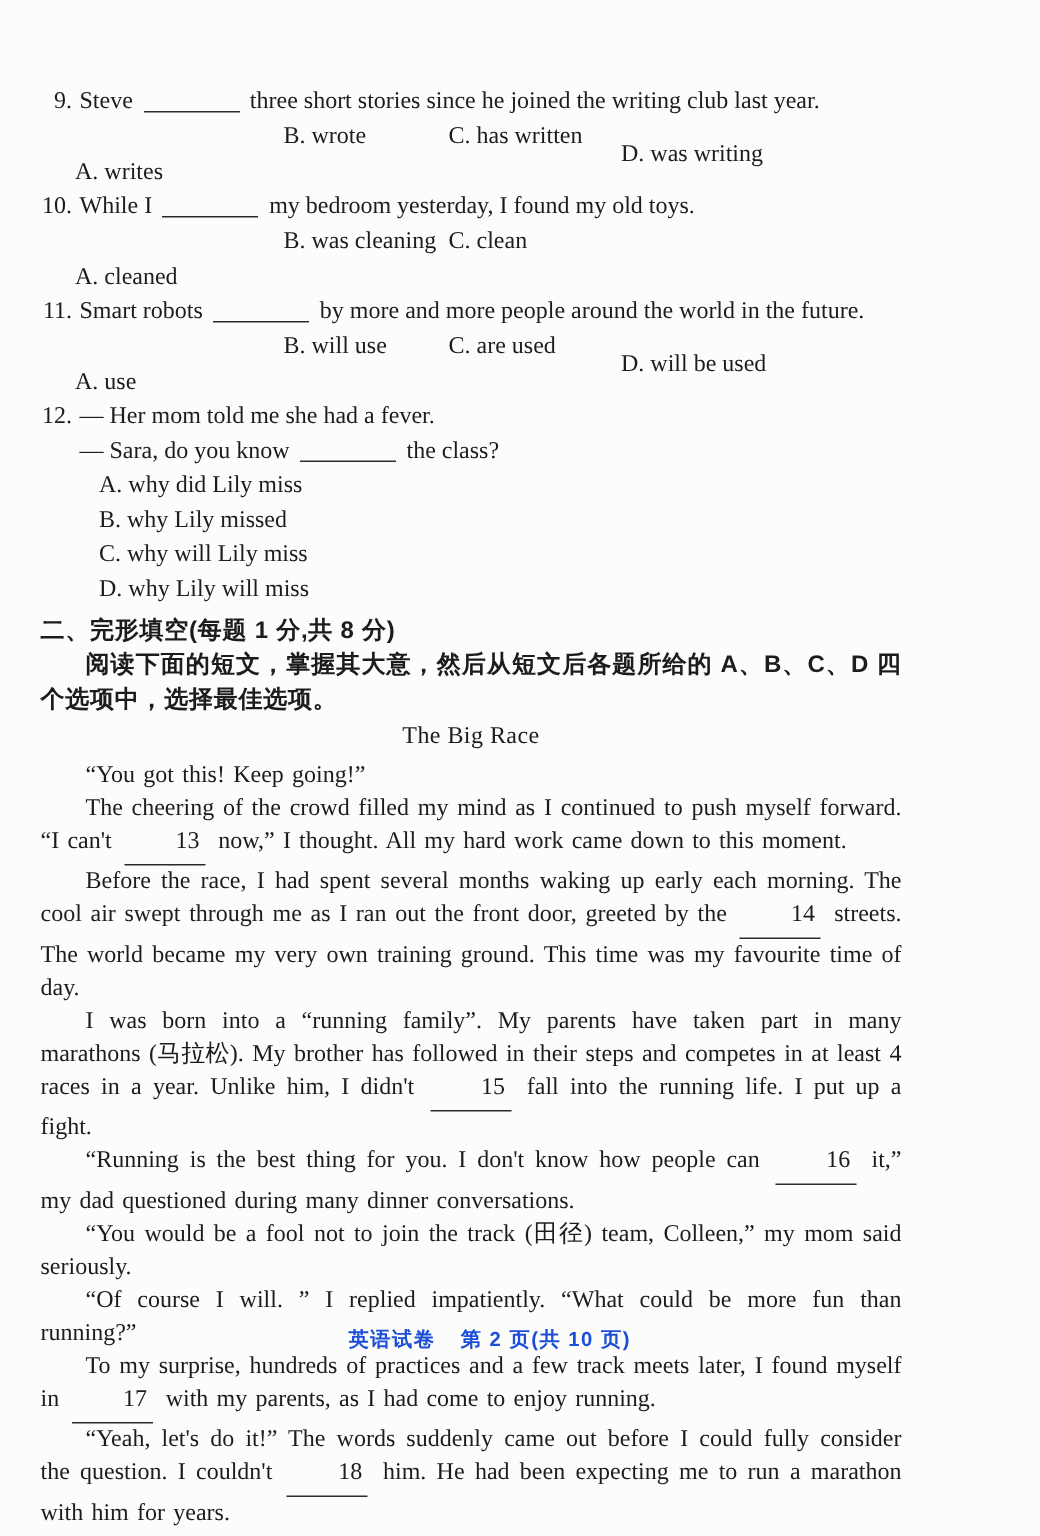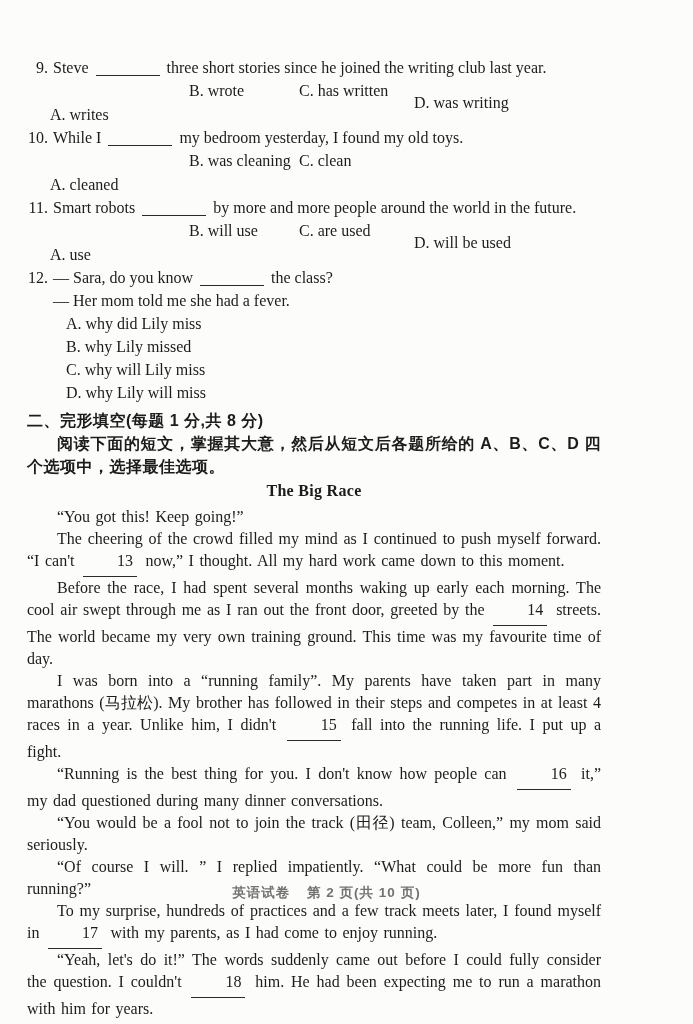--- a/index.html
+++ b/index.html
@@ -30,21 +30,21 @@
     font-family: "Liberation Sans", "DejaVu Sans", sans-serif;
     font-weight: 700;
     line-height: 23px;
     margin-top: 5px;
   }
   .cn-heading { letter-spacing: 0.5px; }
   .cn-instr { text-indent: 30px; text-align: justify; letter-spacing: 0.5px; }
 
   
   .ptitle {
-    text-align: center; font-weight: 700;
+    text-align: center; font-weight: 400;
     line-height: 22px; margin: 2px 0 4px 0;
     letter-spacing: 0.3px;
   }
   .passage p {
     line-height: 22px;
     text-align: justify;
     text-indent: 30px;
     word-spacing: 1.5px;
   }
 
@@ -63,21 +63,21 @@
     margin: 0 3px;
   }
 
   
   .footer {
     position: absolute; left: 0; right: 40px; top: 884px;
     text-align: center;
     font-family: "Liberation Sans", "DejaVu Sans", sans-serif;
     font-size: 13.5px; font-weight: 700;
     letter-spacing: 1px;
-    color: #737373;
+    color: #1d4ed8;
   }
   .footer span { margin: 0 6px; }
 </style>
 </head>
 <body>
 
 <div class="page">
   <div class="content">
 
     <div class="qsec">
@@ -117,22 +117,22 @@
           <span class="o2">B. will use</span>
           <span class="o3">C. are used</span>
           <span class="o4">D. will be used</span>
         </div>
       </div>
 
       <div class="q">
         <div class="qrow">
           <span class="qnum">12.</span>
           <span class="stem">
+            <div>— Her mom told me she had a fever.</div>
             <div>— Sara, do you know <span class="qblank"></span> the class?</div>
-            <div>— Her mom told me she had a fever.</div>
           </span>
         </div>
         <div class="opts2">
           <span class="ow">A. why did Lily miss</span>
           <span>B. why Lily missed</span>
         </div>
         <div class="opts2">
           <span class="ow">C. why will Lily miss</span>
           <span>D. why Lily will miss</span>
         </div>

